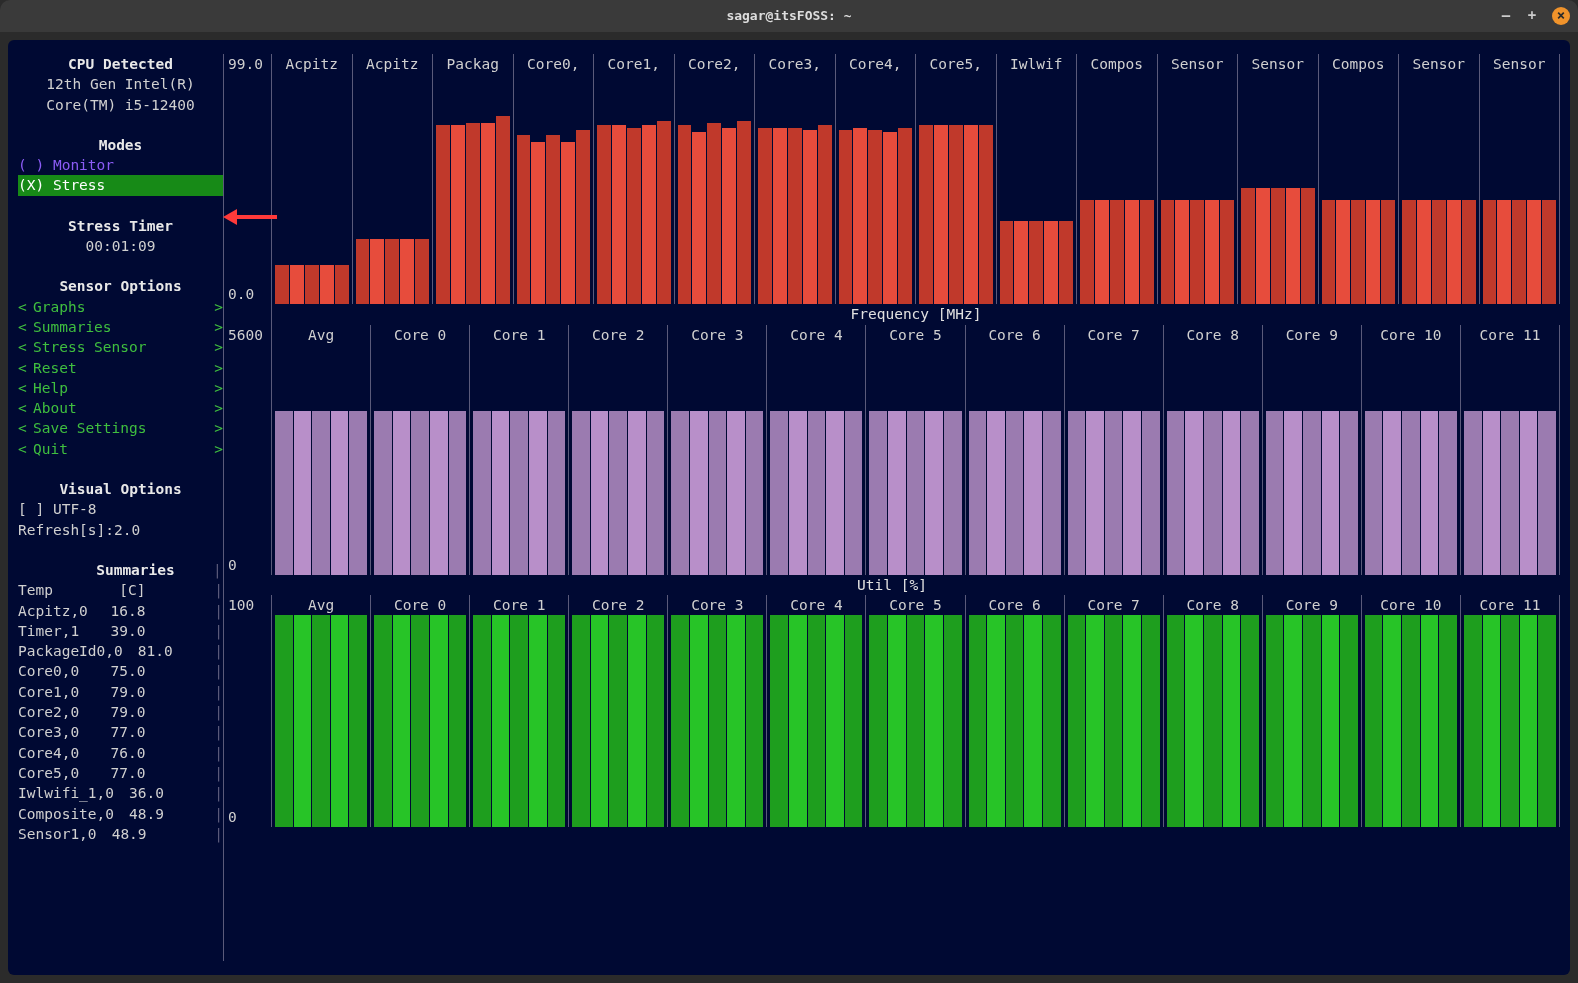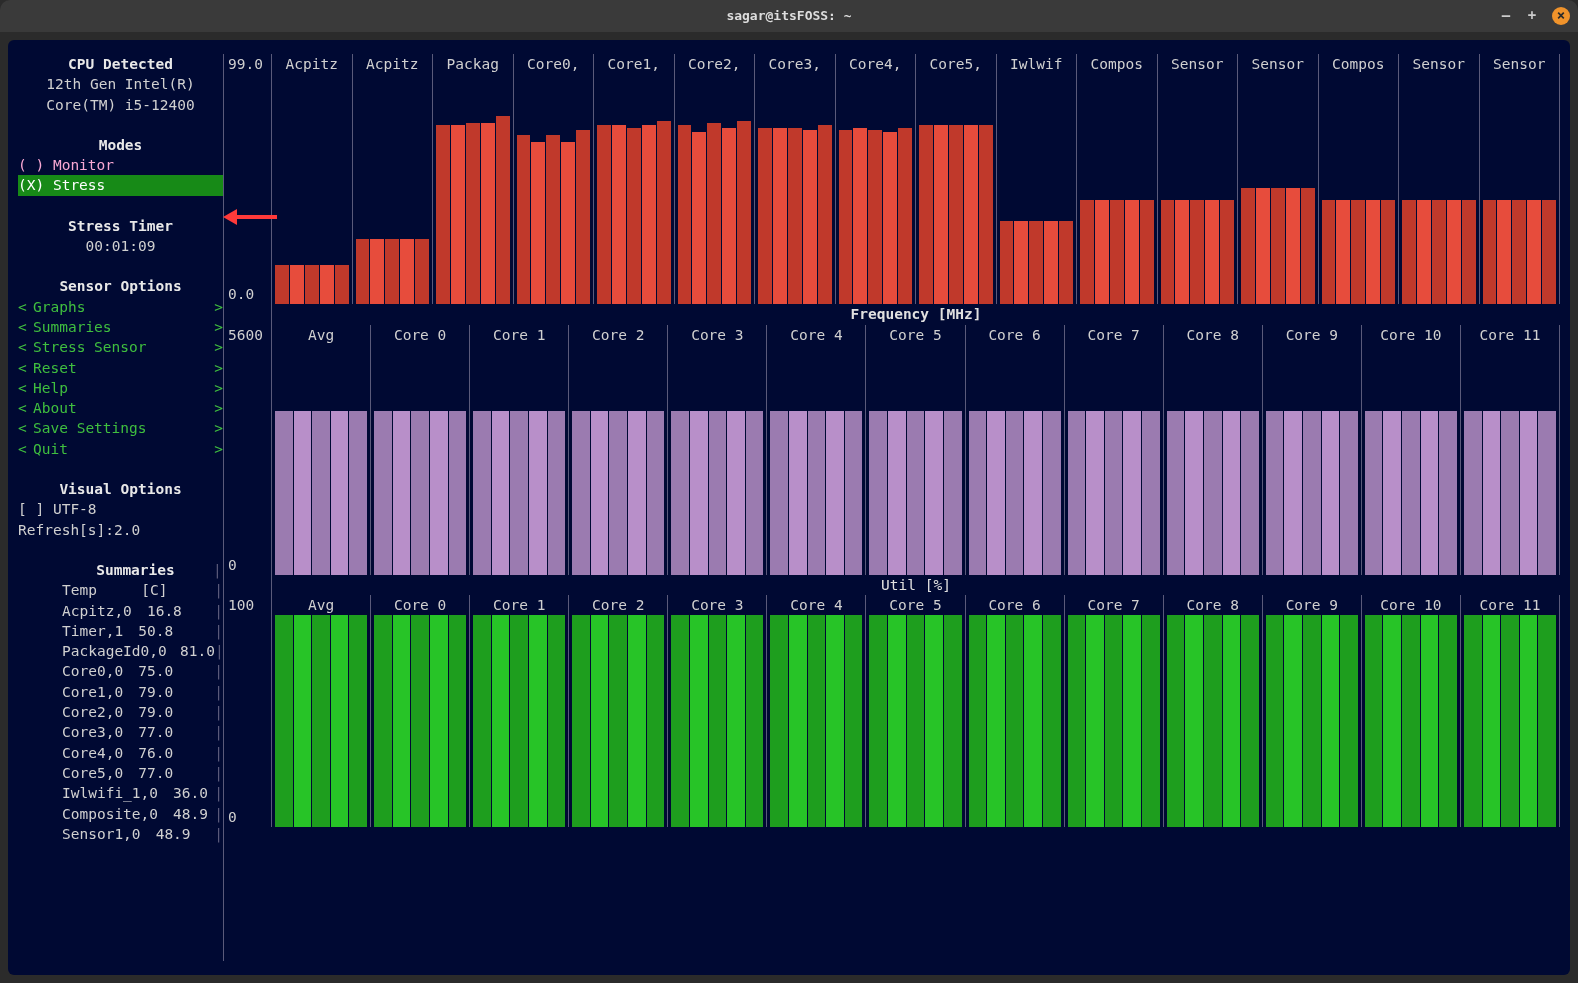--- a/index.html
+++ b/index.html
@@ -42,27 +42,27 @@
     overflow: hidden;
   }
   .layout { display: flex; height: 100%; justify-content: space-between; }
   .sidebar {
     width: 205px;
     flex-shrink: 0;
     color: #d0d0d0;
   }
   .sidebar .hdr { text-align: center; font-weight: bold; color: #e8e8e8; }
   .sidebar .cpu-line { text-align: center; white-space: nowrap; }
-  .sidebar .mode-row { color: #f9a8d4; }
+  .sidebar .mode-row { color: #8b5cf6; }
   .sidebar .mode-selected { background: #178a17; color: #fff; width: 205px; }
   .sidebar .opt { color: #3fbf3f; display:flex; }
   .sidebar .opt .lt{width:15px;}
   .sidebar .opt .lbl{flex:1;}
   .sidebar .opt .gt{width:12px;text-align:right;}
-  .sidebar .summary-row{display:flex;margin-left:44px;}
+  .sidebar .summary-row{display:flex;}
   .sidebar .summary-row .k{flex:1;}
   .sidebar .summary-row .v{width:50px;text-align:right;}
   .sidebar .summary-row .bar{width:8px;text-align:right;}
   .spacer{height:20px;}
   .arrow {
     position: absolute;
     left: 216px;
     top: 169px;
     color: #ff3a3a;
     font-size: 24px;
@@ -215,21 +215,21 @@
         <span class="bar vsep">|</span>
       </div>
       <div id="summary-rows">
           <div class="summary-row">
             <span class="k">Acpitz,0</span>
             <span class="v">16.8</span>
             <span class="bar vsep">|</span>
           </div>
           <div class="summary-row">
             <span class="k">Timer,1</span>
-            <span class="v">50.8</span>
+            <span class="v">39.0</span>
             <span class="bar vsep">|</span>
           </div>
           <div class="summary-row">
             <span class="k">PackageId0,0</span>
             <span class="v">81.0</span>
             <span class="bar vsep">|</span>
           </div>
           <div class="summary-row">
             <span class="k">Core0,0</span>
             <span class="v">75.0</span>
@@ -413,21 +413,21 @@
               <div class="bar temp" style="height: 45.4545%;"></div>
               <div class="bar temp" style="height: 45.4545%;"></div>
               <div class="bar temp" style="height: 45.4545%;"></div>
               <div class="bar temp" style="height: 45.4545%;"></div>
               <div class="bar temp" style="height: 45.4545%;"></div>
             </div>
           </div>
       </div>
 
       <div class="chart-section">
-        <div style="display:flex;font-weight:bold;">
+        <div style="display:flex;">
           <div class="axis-col" style="border-right:1.5px solid #5a5a7a;"></div>
           <div style="flex:1;" class="chart-title">Frequency [MHz]</div>
         </div>
         <div class="chart-header-row" id="freq-headers">
           <div class="axis-col"><span>5600</span></div>
         <div class="sensor-col">Avg</div>
             <div class="sensor-col">Core 0</div>
             <div class="sensor-col">Core 1</div>
             <div class="sensor-col">Core 2</div>
             <div class="sensor-col">Core 3</div>
@@ -532,21 +532,21 @@
               <div class="bar freq" style="height: 71.4286%;"></div>
               <div class="bar freq" style="height: 71.4286%;"></div>
               <div class="bar freq" style="height: 71.4286%;"></div>
               <div class="bar freq" style="height: 71.4286%;"></div>
               <div class="bar freq" style="height: 71.4286%;"></div>
             </div>
           </div>
       </div>
 
       <div class="chart-section">
-        <div style="display:flex;">
+        <div style="display:flex;flex-direction:column;">
           <div class="axis-col" style="border-right:1.5px solid #5a5a7a;"></div>
           <div style="flex:1;" class="chart-title">Util [%]</div>
         </div>
         <div class="chart-header-row" id="util-headers">
           <div class="axis-col"><span>100</span></div>
         <div class="sensor-col">Avg</div>
             <div class="sensor-col">Core 0</div>
             <div class="sensor-col">Core 1</div>
             <div class="sensor-col">Core 2</div>
             <div class="sensor-col">Core 3</div>

